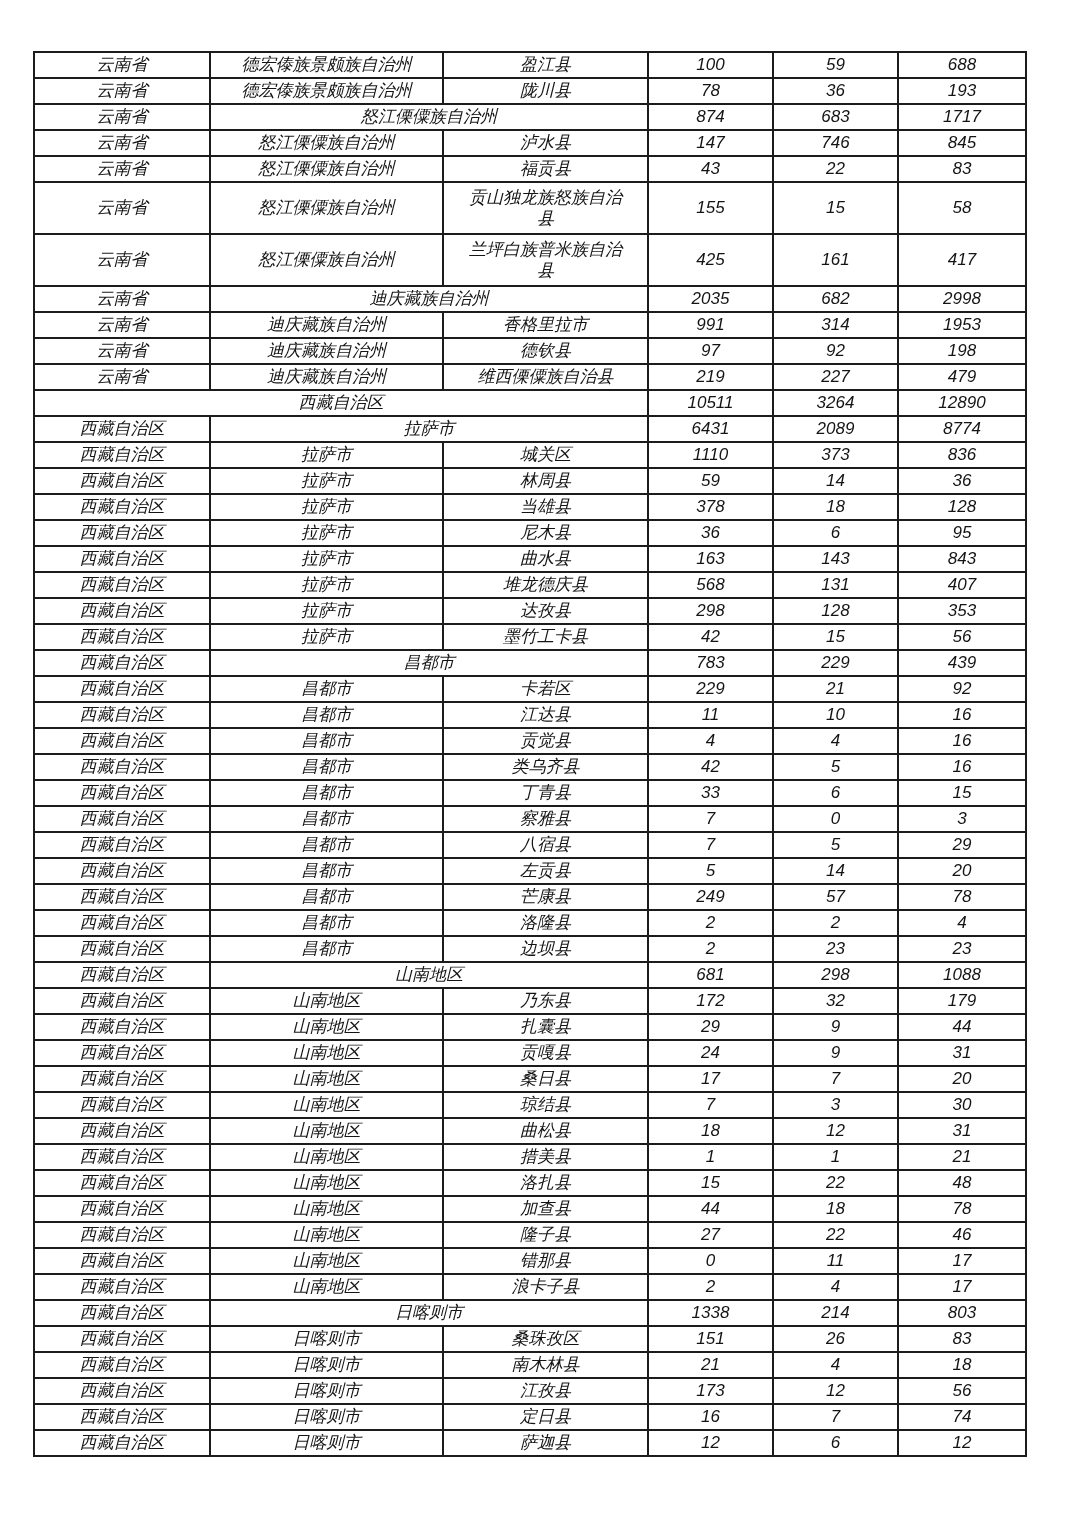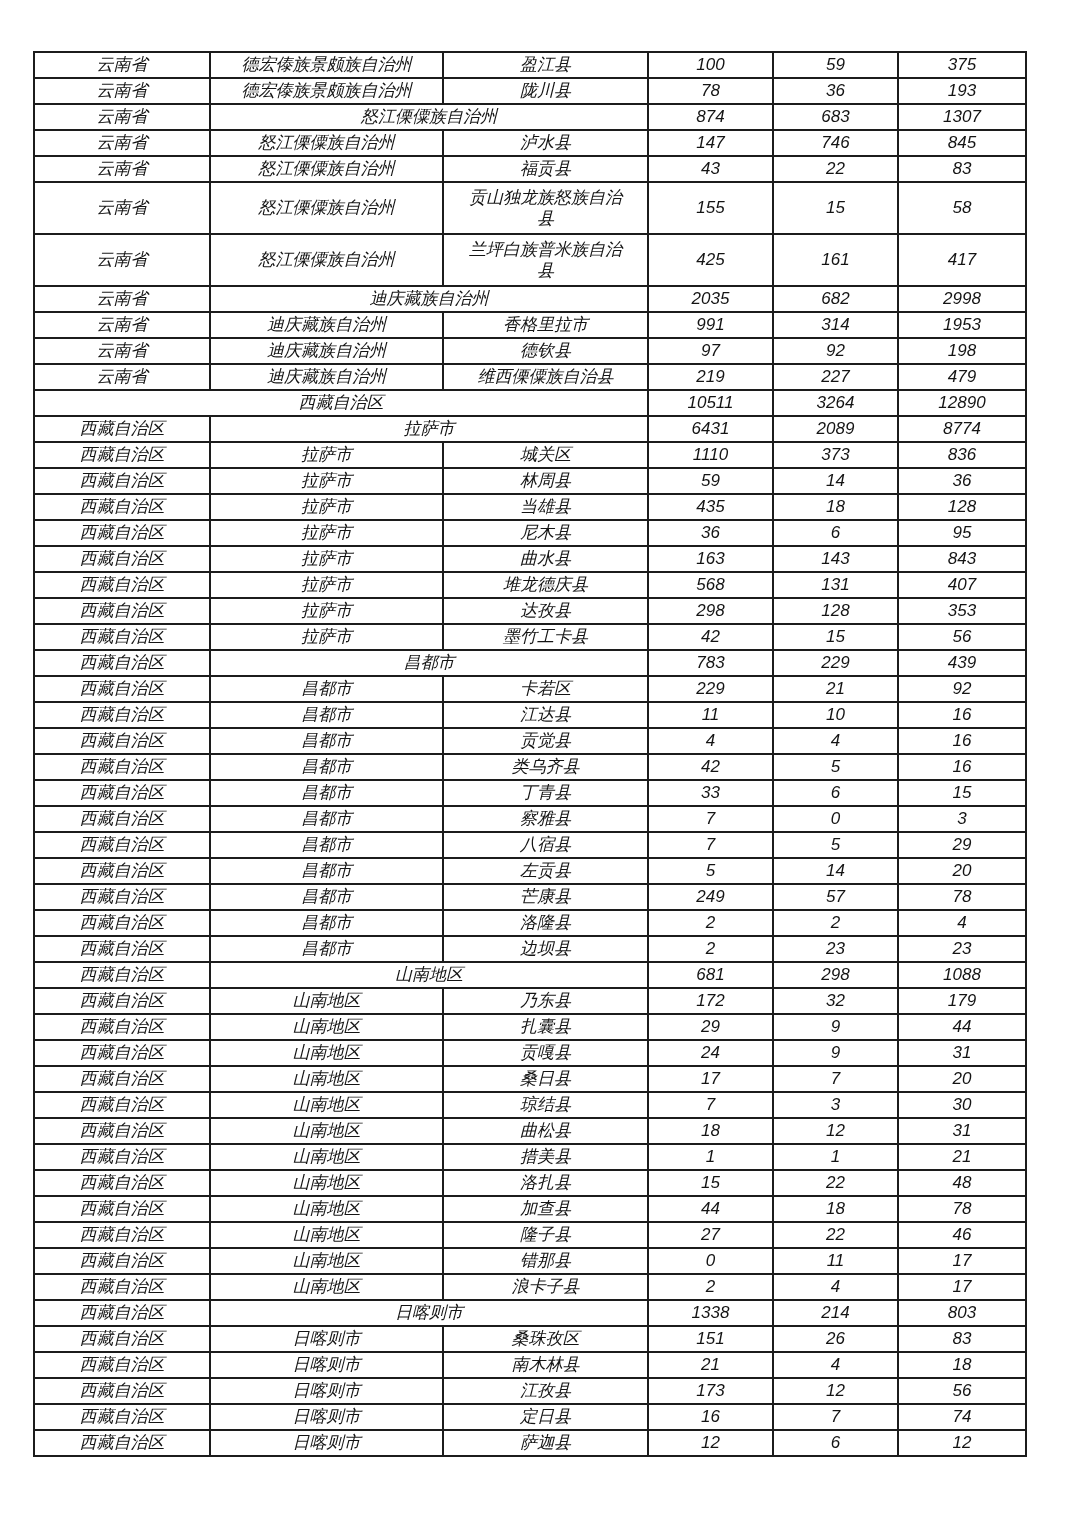--- a/index.html
+++ b/index.html
@@ -59,36 +59,36 @@
       <col class="w-num2">
       <col class="w-num3">
     </colgroup>
     <tbody id="tbody">
         <tr>
           <td>云南省</td>
           <td>德宏傣族景颇族自治州</td>
           <td class="county">盈江县</td>
           <td>100</td>
           <td>59</td>
-          <td>375</td>
+          <td>688</td>
         </tr>
         <tr>
           <td>云南省</td>
           <td>德宏傣族景颇族自治州</td>
           <td class="county">陇川县</td>
           <td>78</td>
           <td>36</td>
           <td>193</td>
         </tr>
         <tr>
           <td>云南省</td>
           <td colspan="2">怒江傈僳族自治州</td>
           <td>874</td>
           <td>683</td>
-          <td>1307</td>
+          <td>1717</td>
         </tr>
         <tr>
           <td>云南省</td>
           <td>怒江傈僳族自治州</td>
           <td class="county">泸水县</td>
           <td>147</td>
           <td>746</td>
           <td>845</td>
         </tr>
         <tr>
@@ -172,21 +172,21 @@
           <td>拉萨市</td>
           <td class="county">林周县</td>
           <td>59</td>
           <td>14</td>
           <td>36</td>
         </tr>
         <tr>
           <td>西藏自治区</td>
           <td>拉萨市</td>
           <td class="county">当雄县</td>
-          <td>435</td>
+          <td>378</td>
           <td>18</td>
           <td>128</td>
         </tr>
         <tr>
           <td>西藏自治区</td>
           <td>拉萨市</td>
           <td class="county">尼木县</td>
           <td>36</td>
           <td>6</td>
           <td>95</td>

